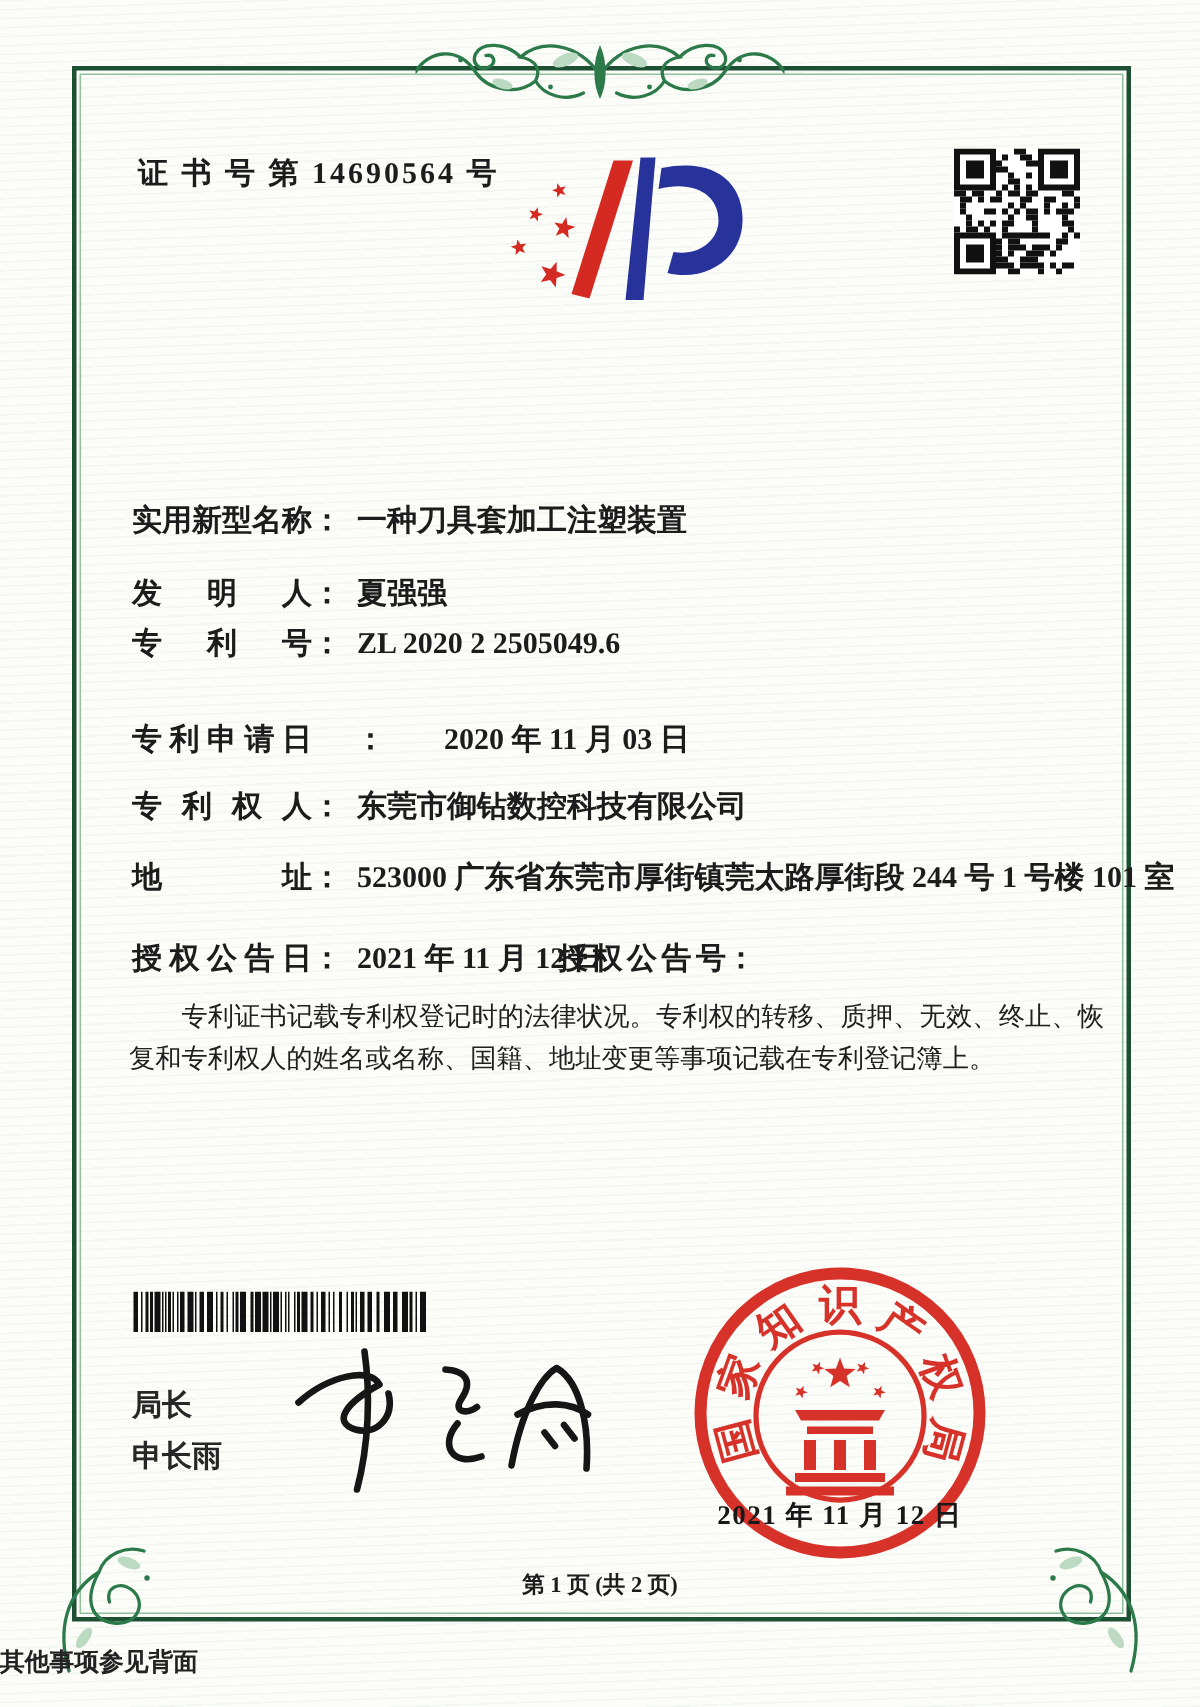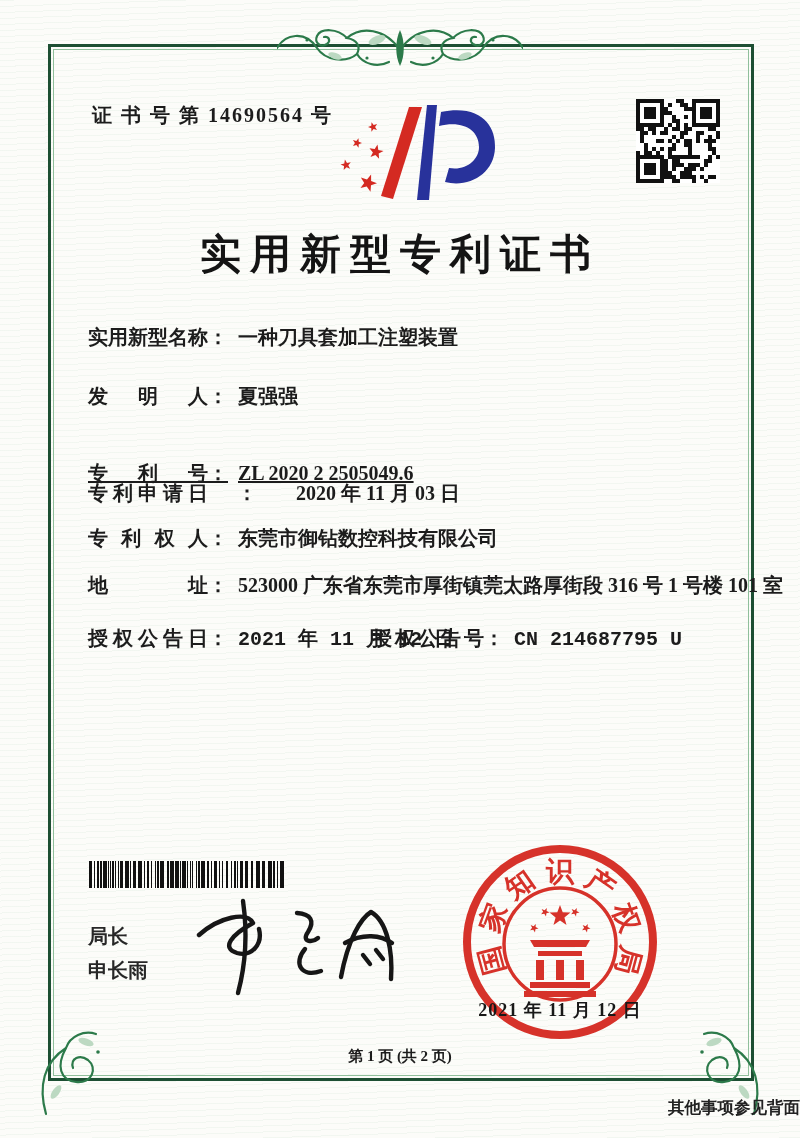--- a/index.html
+++ b/index.html
@@ -25,45 +25,45 @@
   .cert-no{position:absolute;left:92px;top:102px;font-size:20px;font-weight:600;letter-spacing:2px;}
   .logo{position:absolute;left:333px;top:96px;}
   .qr{position:absolute;left:636px;top:99px;background:#fff;}
   .title{position:absolute;left:0;top:227px;width:800px;text-align:center;
     font-size:41px;font-weight:700;letter-spacing:9px;color:#141414;}
 
   .row{position:absolute;left:88px;display:flex;font-size:20px;font-weight:600;line-height:27px;}
   .row .lbl{display:inline-block;width:120px;text-align:justify;text-align-last:justify;}
   .row .colon{margin:0 2px 0 0;}
   .row .val{margin-left:8px;max-width:552px;}
-  .row.r-name{top:324px;}
+  .row.r-name{top:334px;}
   .row.r-inventor{top:383px;}
-  .row.r-patno{top:460px;text-decoration:underline;}
+  .row.r-patno{top:416px;}
   .row.r-appdate{top:480px;gap:29px;}
   .row.r-patentee{top:525px;}
   .row.r-address{top:572px;align-items:flex-end;}
-  .row.r-grant{top:626px;width:660px;font-family:Liberation Mono, monospace;}
+  .row.r-grant{top:626px;width:660px;}
   .grant-no{position:absolute;left:284px;top:0;display:flex;}
   .grant-no .lbl{width:112px;}
 
   .paras{position:absolute;left:86px;top:664px;width:650px;font-size:17.5px;
     line-height:27.5px;color:#202020;font-weight:500;text-align:justify;}
   .paras p{text-indent:2em;}
 
   .barcode{position:absolute;left:88px;top:861px;}
   .signer-title{position:absolute;left:88px;top:923px;font-family:Liberation Sans, sans-serif;font-size:20px;font-weight:700;color:#272727;}
   .signer-name{position:absolute;left:88px;top:957px;font-family:"Liberation Sans","DejaVu Sans",sans-serif;font-size:20px;font-weight:700;color:#272727;}
   .signature{position:absolute;left:185px;top:893px;}
 
   .seal{position:absolute;left:458px;top:840px;opacity:0.95;}
   .seal-date{position:absolute;left:460px;top:998px;width:200px;text-align:center;
     font-size:18px;font-weight:700;letter-spacing:1px;color:#181818;z-index:5;}
 
   .page-note{position:absolute;left:0;top:1047px;width:800px;text-align:center;font-size:15px;font-weight:600;}
-  .back-note{position:absolute;left:0;top:1097px;width:800px;text-align:right;font-size:16.5px;font-weight:600;color:#222;}
+  .back-note{position:absolute;left:0;top:1097px;width:800px;text-align:left;font-size:16.5px;font-weight:600;color:#222;}
 </style>
 </head>
 <body>
 
 <div class="photo">
 
   <div class="frame">
     <div class="frame-inner"></div>
   </div>
 
@@ -241,21 +241,20 @@
       <rect x="4" y="4" width="20" height="20" fill="#fff"></rect>
       <rect x="8" y="8" width="12" height="12" fill="#111"></rect>
       <rect x="56" y="0" width="28" height="28" fill="#111"></rect>
       <rect x="60" y="4" width="20" height="20" fill="#fff"></rect>
       <rect x="64" y="8" width="12" height="12" fill="#111"></rect>
       <rect x="0" y="56" width="28" height="28" fill="#111"></rect>
       <rect x="4" y="60" width="20" height="20" fill="#fff"></rect>
       <rect x="8" y="64" width="12" height="12" fill="#111"></rect>
     </svg>
 
-  <h1 class="title">实用新型专利证书</h1>
 
   <div class="row r-name">
     <span class="lbl">实用新型名称</span>
       <span class="colon">：</span>
       <span class="val">一种刀具套加工注塑装置</span>
   </div>
   <div class="row r-inventor">
     <span class="lbl">发明人</span>
       <span class="colon">：</span>
       <span class="val">夏强强</span>
@@ -271,34 +270,34 @@
       <span class="val">2020 年 11 月 03 日</span>
   </div>
   <div class="row r-patentee">
     <span class="lbl">专利权人</span>
       <span class="colon">：</span>
       <span class="val">东莞市御钻数控科技有限公司</span>
   </div>
   <div class="row r-address">
     <span class="lbl">地址</span>
       <span class="colon">：</span>
-      <span class="val">523000 广东省东莞市厚街镇莞太路厚街段 316 号 1 号楼 101 室</span>
+      <span class="val">523000 广东省东莞市厚街镇莞太路厚街段 244 号 1 号楼 101 室</span>
   </div>
   <div class="row r-grant" style="position:absolute;">
     <span class="lbl">授权公告日</span>
       <span class="colon">：</span>
       <span class="val">2021 年 11 月 12 日</span>
     <span class="grant-no">
       <span class="lbl">授权公告号</span>
         <span class="colon">：</span>
-        <span class="val">CN 214687795 U</span>
     </span>
   </div>
 
   <div class="paras">
+    <p>专利证书记载专利权登记时的法律状况。专利权的转移、质押、无效、终止、恢复和专利权人的姓名或名称、国籍、地址变更等事项记载在专利登记簿上。</p>
   </div>
 
   <svg class="barcode" id="barcode" width="206" height="27" viewBox="0 0 206 27">
       <rect x="1" y="0" width="3" height="27" fill="#111"></rect>
       <rect x="6" y="0" width="1" height="27" fill="#111"></rect>
       <rect x="9" y="0" width="2" height="27" fill="#111"></rect>
       <rect x="12" y="0" width="2" height="27" fill="#111"></rect>
       <rect x="15" y="0" width="4" height="27" fill="#111"></rect>
       <rect x="20" y="0" width="1" height="27" fill="#111"></rect>
       <rect x="22" y="0" width="1" height="27" fill="#111"></rect>

